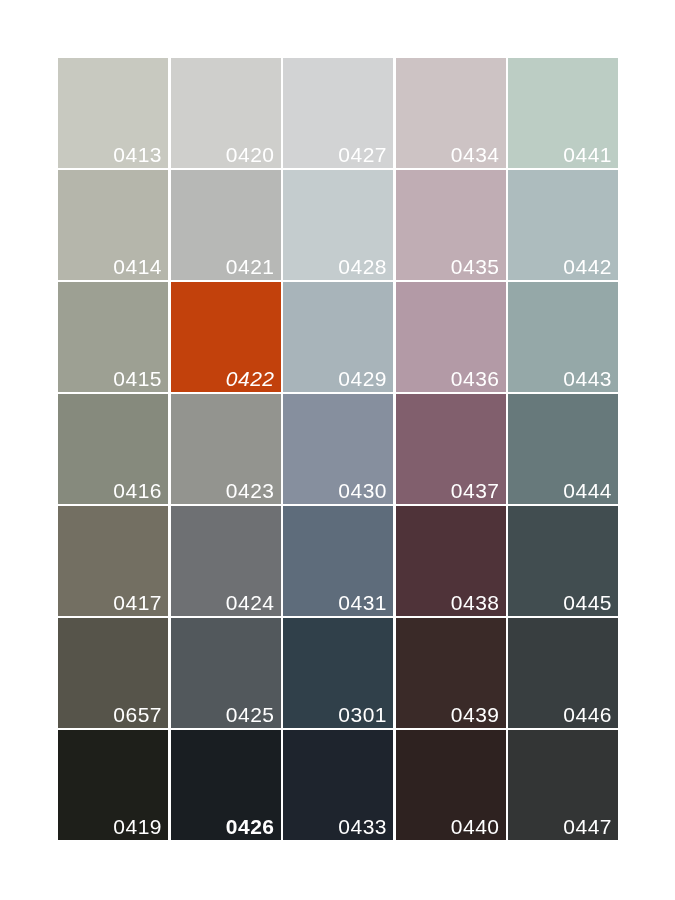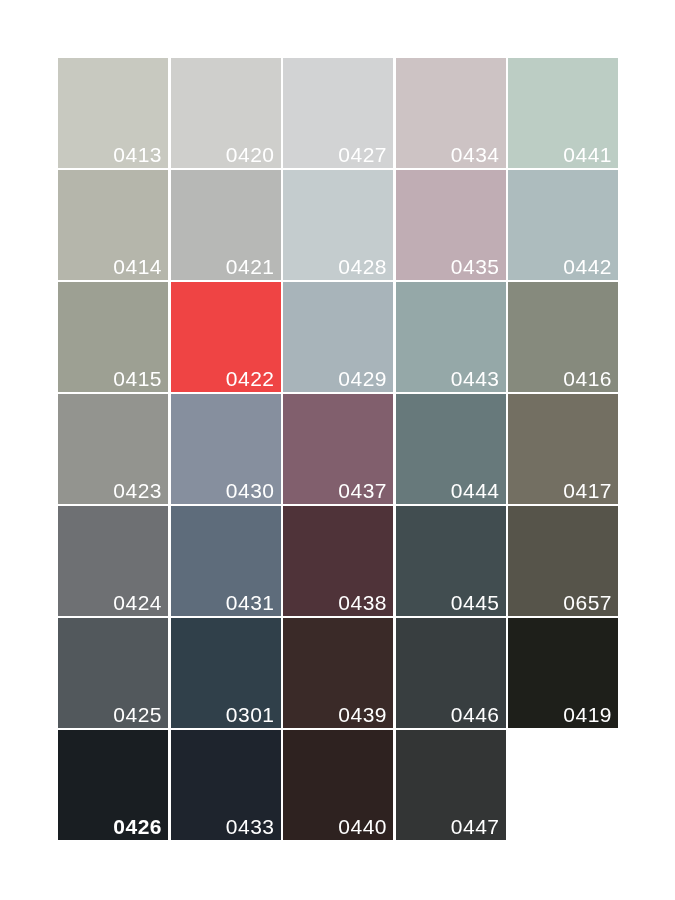--- a/index.html
+++ b/index.html
@@ -87,25 +87,28 @@
       </div>
       <div class="swatch" style="background-color: rgb(192, 173, 180);">
         <span class="swatch-label" style="color: rgb(255, 255, 255);">0435</span>
       </div>
       <div class="swatch" style="background-color: rgb(173, 188, 190);">
         <span class="swatch-label" style="color: rgb(255, 255, 255);">0442</span>
       </div>
       <div class="swatch" style="background-color: rgb(157, 160, 147);">
         <span class="swatch-label" style="color: rgb(255, 255, 255);">0415</span>
       </div>
-      <div class="swatch" style="background-color: #ef4444;">
+      <div class="swatch" style="background-color: #c2410c; font-style: italic;">
         <span class="swatch-label" style="color: rgb(255, 255, 255);">0422</span>
       </div>
       <div class="swatch" style="background-color: rgb(168, 180, 186);">
         <span class="swatch-label" style="color: rgb(255, 255, 255);">0429</span>
+      </div>
+      <div class="swatch" style="background-color: rgb(179, 154, 166);">
+        <span class="swatch-label" style="color: rgb(255, 255, 255);">0436</span>
       </div>
       <div class="swatch" style="background-color: rgb(149, 168, 168);">
         <span class="swatch-label" style="color: rgb(255, 255, 255);">0443</span>
       </div>
       <div class="swatch" style="background-color: rgb(134, 138, 125);">
         <span class="swatch-label" style="color: rgb(255, 255, 255);">0416</span>
       </div>
       <div class="swatch" style="background-color: rgb(147, 148, 143);">
         <span class="swatch-label" style="color: rgb(255, 255, 255);">0423</span>
       </div>

